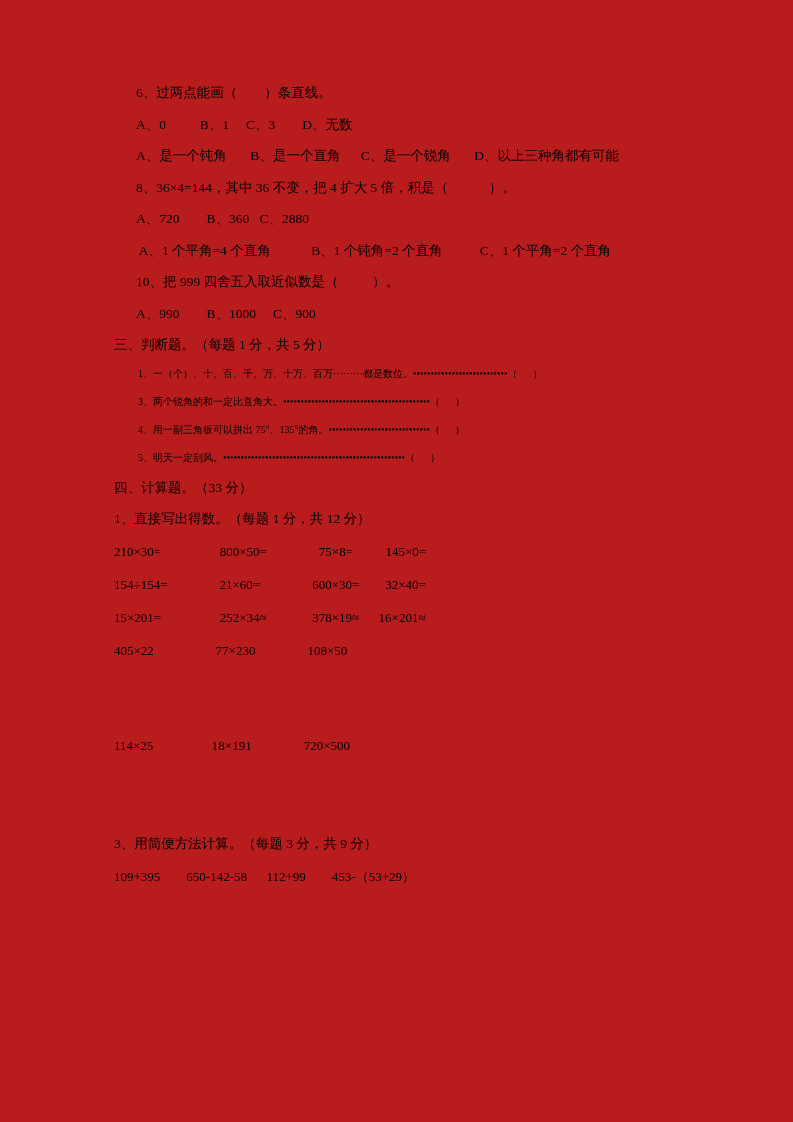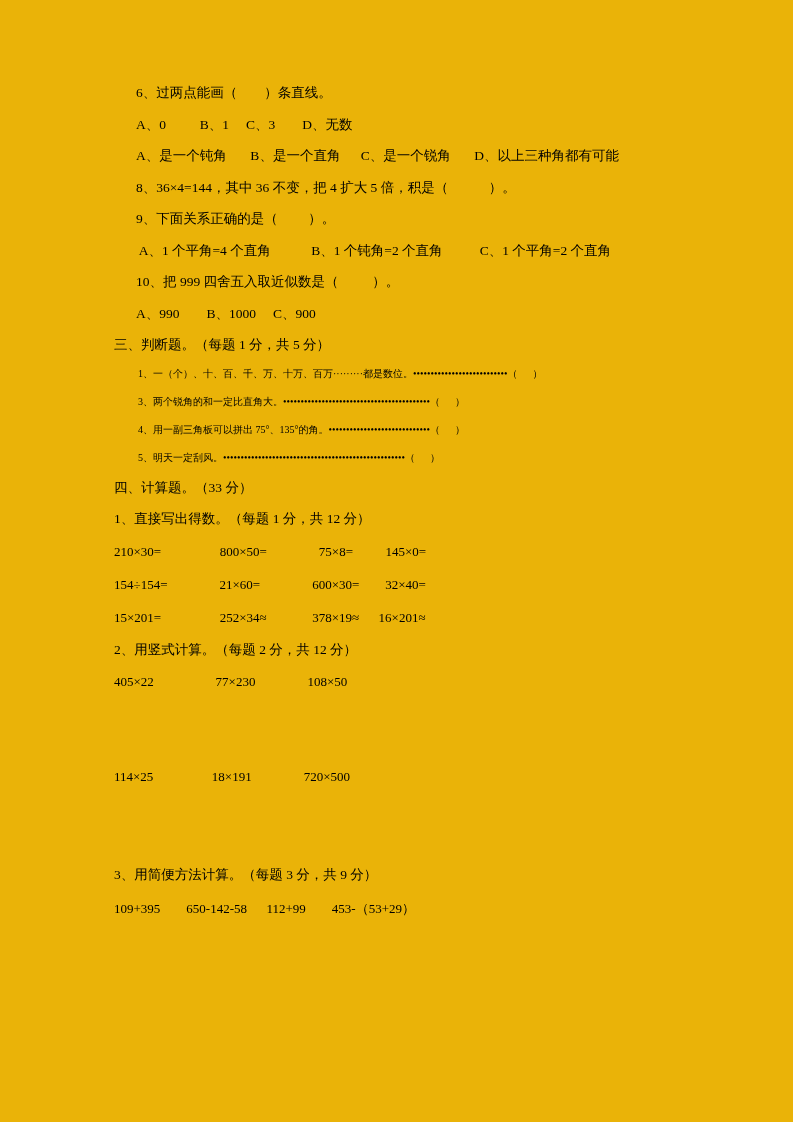--- a/index.html
+++ b/index.html
@@ -9,21 +9,21 @@
   }
   body {
     font-family: "Liberation Serif", "DejaVu Serif", serif;
     color: #000000;
   }
   .page {
     position: relative;
     width: 793px;
     height: 1122px;
     margin: 0 auto;
-    background: #eab308;
+    background: #b91c1c;
     overflow: hidden;
   }
   .content {
     position: absolute;
     left: 108px;
     top: 86px;
     width: 580px;
   }
   .line {
     font-size: 13.5px;
@@ -78,22 +78,22 @@
 
 <div class="page">
   <div class="content">
 
     <div class="line q-line">6、过两点能画（        ）条直线。</div>
     <div class="line opt-line">A、0          B、1     C、3        D、无数</div>
 
     <div class="line opt-line">A、是一个钝角       B、是一个直角      C、是一个锐角       D、以上三种角都有可能</div>
 
     <div class="line q-line">8、36×4=144，其中 36 不变，把 4 扩大 5 倍，积是（            ）。</div>
+    <div class="line opt-line">A、720        B、360   C、2880</div>
 
-    <div class="line q-line">9、下面关系正确的是（         ）。</div>
     <div class="line opt-line"> A、1 个平角=4 个直角            B、1 个钝角=2 个直角           C、1 个平角=2 个直角</div>
 
     <div class="line q-line">10、把 999 四舍五入取近似数是（          ）。</div>
     <div class="line opt-line">A、990        B、1000     C、900</div>
 
     <div class="line sec-head">三、判断题。（每题 1 分，共 5 分）</div>
 
     <div class="line tf-line"><span>1、一（个）、十、百、千、万、十万、百万·········都是数位。</span><span class="dots">•••••••••••••••••••••••••••</span><span>（      ）</span></div>
 
 
@@ -103,21 +103,20 @@
 
     <div class="line tf-line"><span>5、明天一定刮风。</span><span class="dots">••••••••••••••••••••••••••••••••••••••••••••••••••••</span><span>（      ）</span></div>
 
     <div class="line calc-head">四、计算题。（33 分）</div>
 
     <div class="line sub-head">1、直接写出得数。（每题 1 分，共 12 分）</div>
     <div class="expr-row">210×30=                  800×50=                75×8=          145×0=</div>
     <div class="expr-row">154÷154=                21×60=                600×30=        32×40=</div>
     <div class="expr-row">15×201=                  252×34≈              378×19≈      16×201≈</div>
 
-    <div class="line sub-head" style="margin-top:12px">2、用竖式计算。（每题 2 分，共 12 分）</div>
     <div class="expr-row">405×22                   77×230                108×50</div>
     <div class="gap-big"></div>
     <div class="expr-row">114×25                  18×191                720×500</div>
     <div class="gap-med"></div>
 
     <div class="line sub-head" style="margin-top:10px">3、用简便方法计算。（每题 3 分，共 9 分）</div>
     <div class="expr-row">109+395        650-142-58      112+99        453-（53+29）</div>
 
   </div>
 </div>

